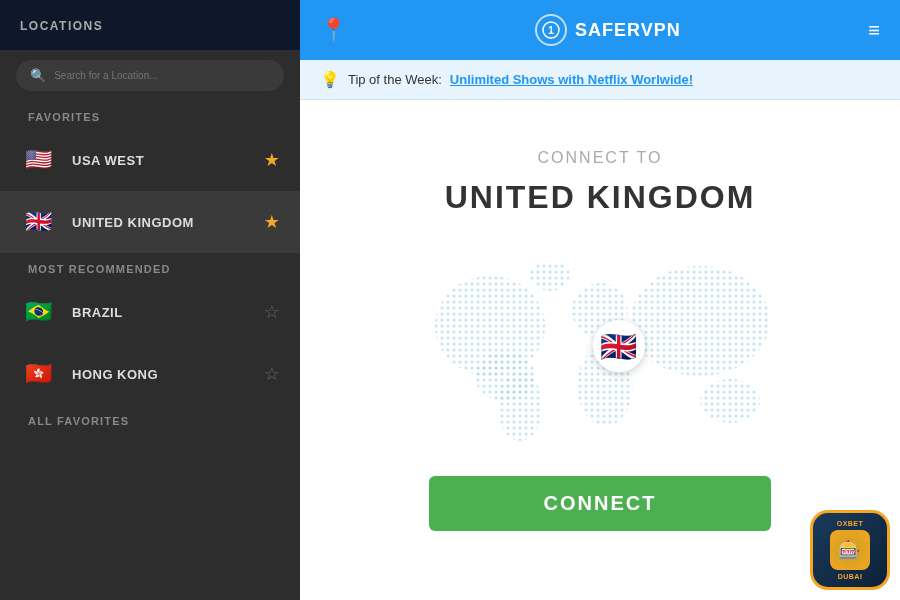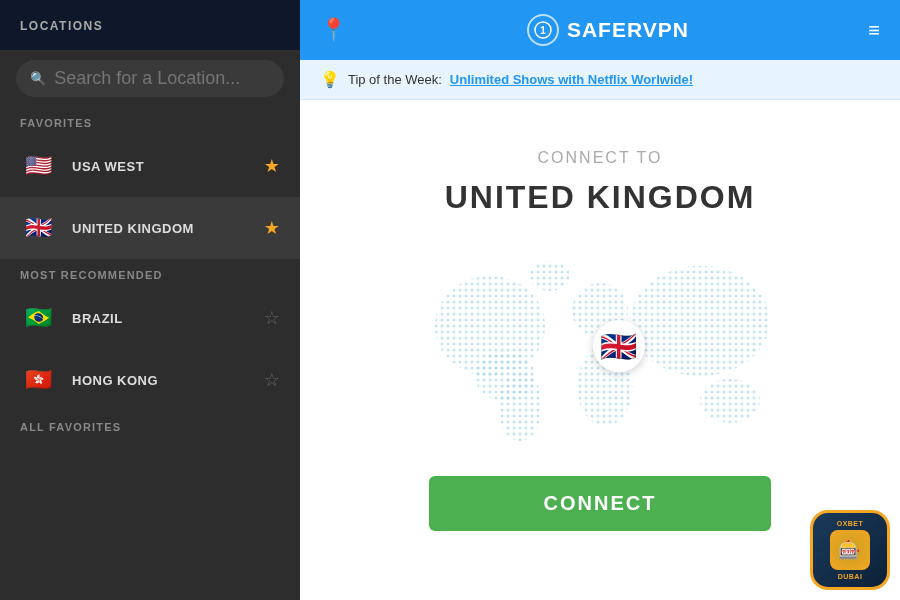--- a/index.html
+++ b/index.html
@@ -46,30 +46,30 @@
     .search-icon-wrap {
       color: #888;
       font-size: 13px;
     }
 
     .search-input {
       background: transparent;
       border: none;
       outline: none;
       color: #5eead4;
-      font-size: 18px;
+      font-size: 10px;
       width: 100%;
     }
 
     .section-label {
       color: #888;
       font-size: 11px;
       font-weight: bold;
       letter-spacing: 1.2px;
-      padding: 10px 20px 6px;
+      padding: 10px 28px 6px;
     }
 
     .location-item {
       display: flex;
       align-items: center;
       padding: 12px 20px;
       cursor: pointer;
       gap: 14px;
       position: relative;
     }
@@ -164,21 +164,21 @@
       display: flex;
       align-items: center;
       justify-content: center;
       color: #fff;
       font-size: 14px;
       font-weight: bold;
     }
 
     .brand-name {
       color: #fff;
-      font-size: 21px;
+      font-size: 18px;
       font-weight: 400;
       letter-spacing: 1px;
     }
 
     .brand-name span {
       font-weight: 700;
     }
 
     .nav-menu-icon {
       color: #fff;

